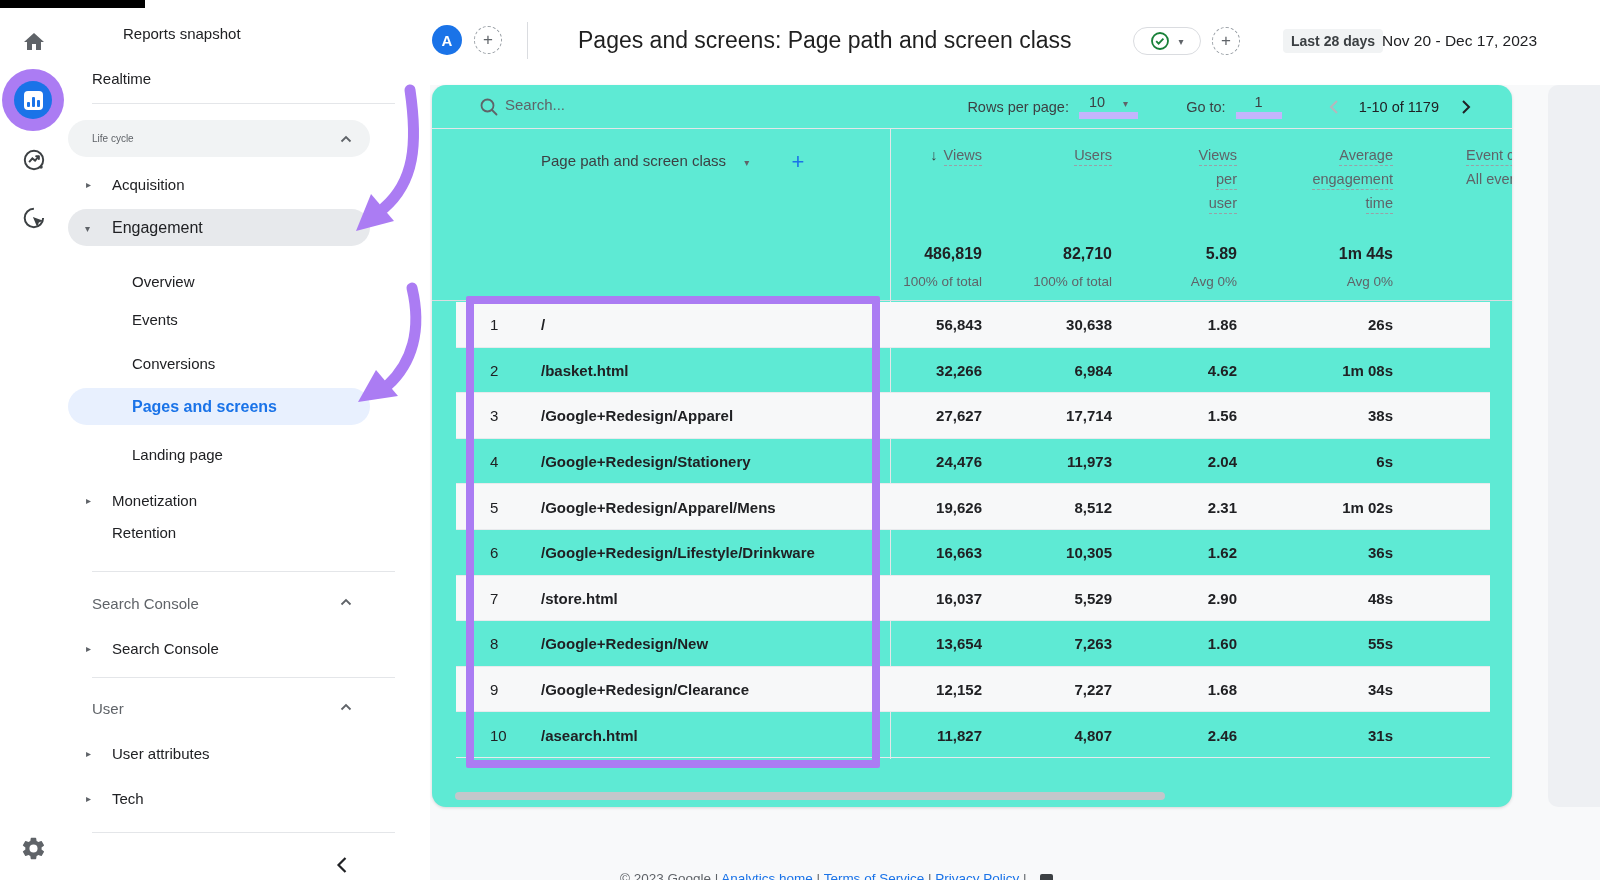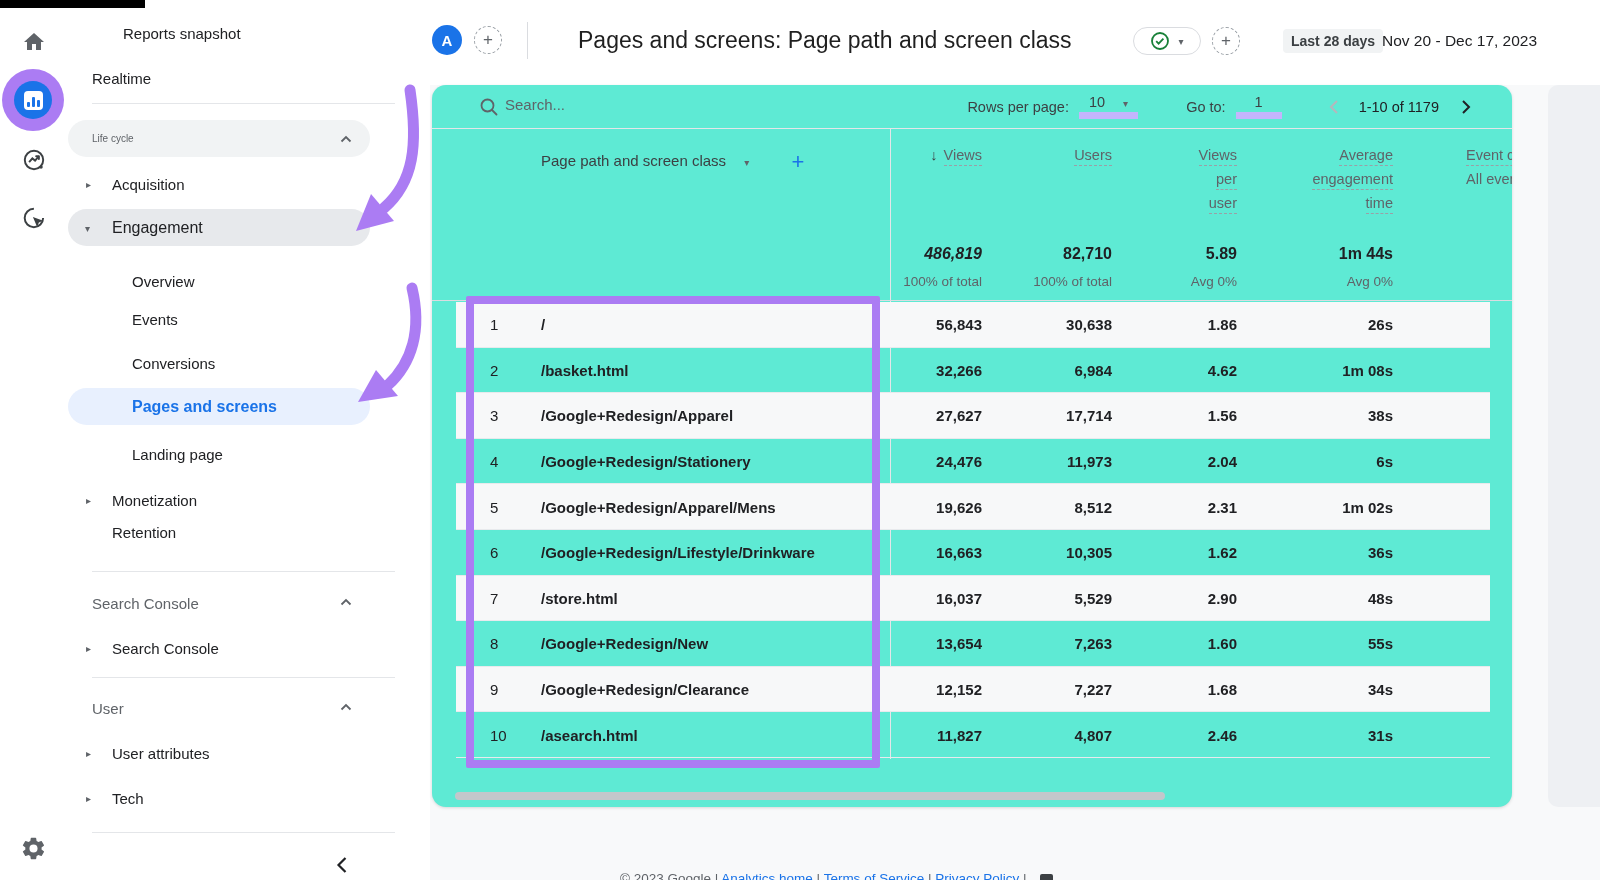--- a/index.html
+++ b/index.html
@@ -256,21 +256,21 @@
         <div><span class="dash">engagement</span></div>
         <div><span class="dash">time</span></div>
       </div>
       <div class="colhead" style="left: 1034px; width: 46px; overflow: hidden; text-align: left; white-space: nowrap;">
         <div><span class="dash">Event count</span></div>
         <div><span>All events</span></div>
       </div>
     </div>
 
   <div id="totals">
-      <div class="tot-val" style="right: 530px; font-style: italic;">486,819</div>
+      <div class="tot-val" style="right: 530px;">486,819</div>
       <div class="tot-sub" style="right: 530px;">100% of total</div>
       <div class="tot-val" style="right: 400px;">82,710</div>
       <div class="tot-sub" style="right: 400px;">100% of total</div>
       <div class="tot-val" style="right: 275px;">5.89</div>
       <div class="tot-sub" style="right: 275px;">Avg 0%</div>
       <div class="tot-val" style="right: 119px;">1m 44s</div>
       <div class="tot-sub" style="right: 119px;">Avg 0%</div>
     </div>
 
   <div class="headdiv"></div>

